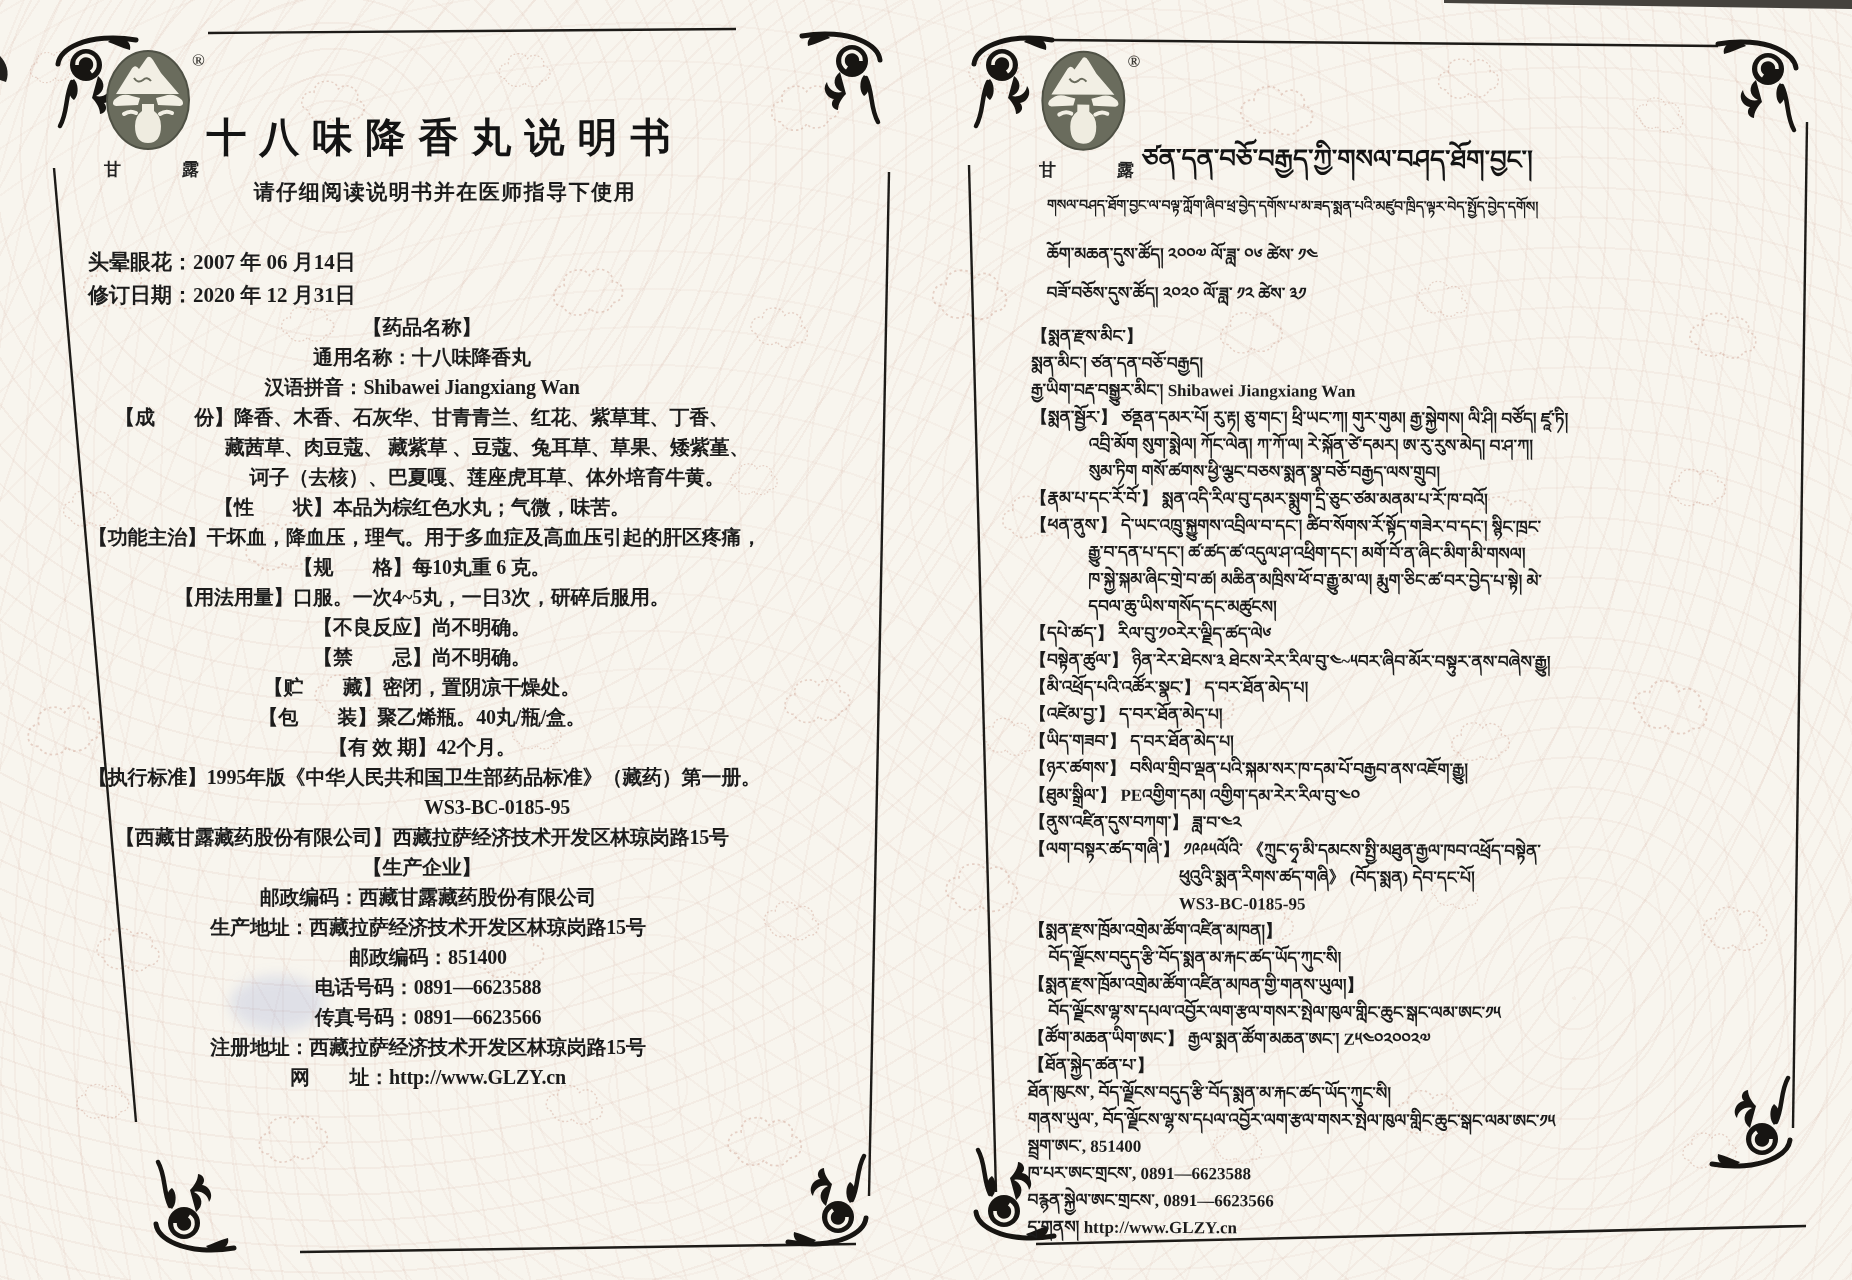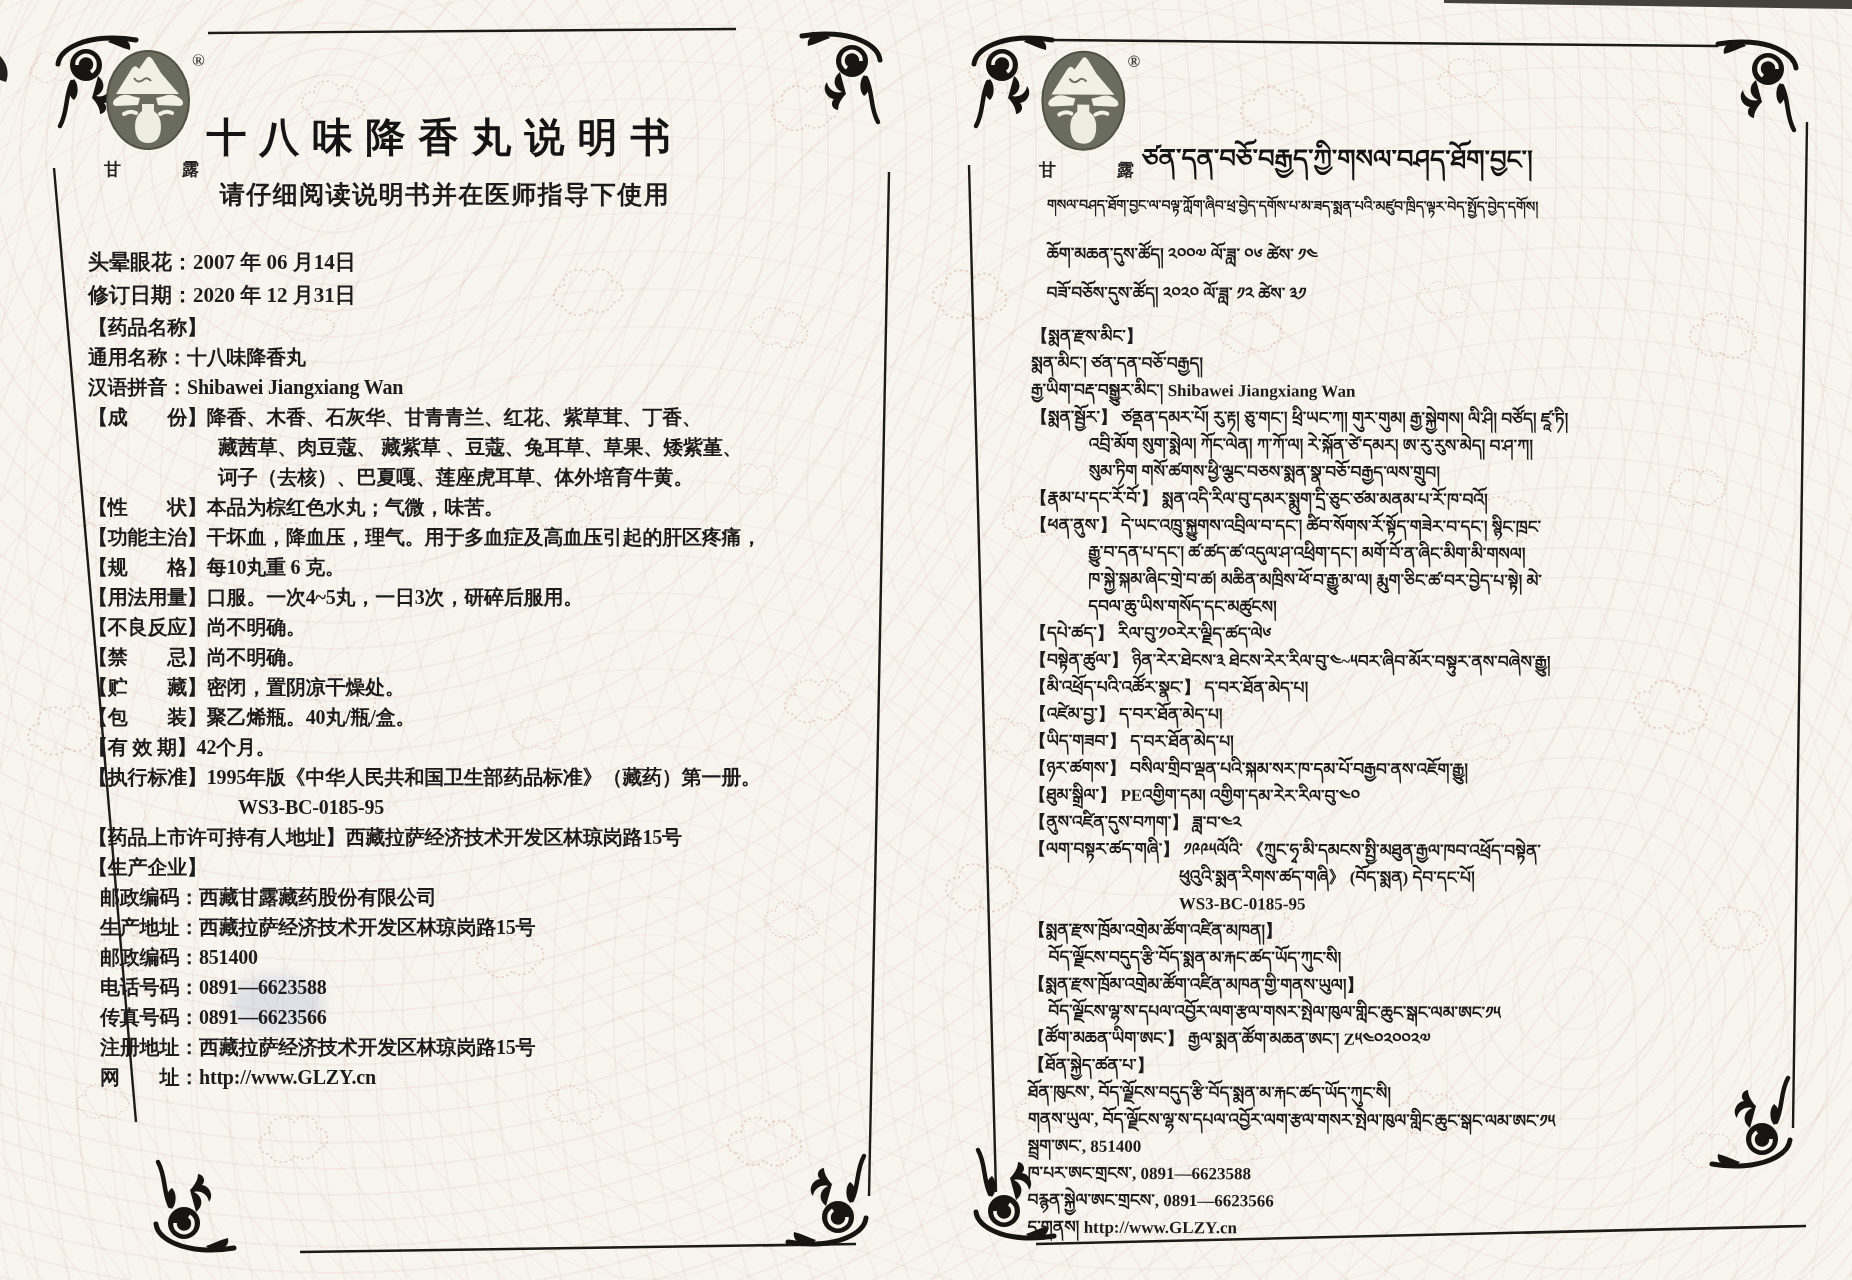--- a/index.html
+++ b/index.html
@@ -30,28 +30,28 @@
     margin-top:2px;font-weight:bold;font-size:17px;letter-spacing:22px;
     padding-left:14px;color:#222;white-space:nowrap;
   }
   .title-cn{
     position:absolute;top:92px;left:120px;width:530px;margin:0;
     font-size:40px;font-weight:bold;letter-spacing:13px;text-align:center;
     color:#141414;white-space:nowrap;
   }
   .subtitle-cn{
     position:absolute;top:160px;left:120px;width:530px;
-    font-size:25px;font-weight:bold;letter-spacing:1.5px;text-align:center;white-space:nowrap;
+    font-size:21px;font-weight:bold;letter-spacing:1.5px;text-align:center;white-space:nowrap;
   }
   .dates{position:absolute;top:228px;left:28px;font-size:21px;font-weight:bold;}
   .date-line{line-height:33px;white-space:nowrap;}
   .lines{position:absolute;}
   .lines .line{white-space:nowrap;font-weight:bold;}
   .lines-cn{top:294px;left:28px;width:668px;font-size:20px;}
-  .lines-cn .line{line-height:30px;letter-spacing:-.2px;}
+  .lines-cn .line{line-height:30px;letter-spacing:-.2px;text-align:center;}
   .title-bo{
     position:absolute;top:112px;left:175px;margin:0;
     font-size:26px;font-weight:bold;white-space:nowrap;color:#141414;
   }
   .subtitle-bo{
     position:absolute;top:172px;left:80px;width:760px;
     font-size:14px;font-weight:bold;white-space:nowrap;
   }
   .lines-bo{top:224px;left:65px;width:790px;font-size:17px;}
   .lines-bo .line{line-height:27px;}
@@ -283,21 +283,21 @@
       <div class="line">【功能主治】干坏血，降血压，理气。用于多血症及高血压引起的肝区疼痛，</div>
       <div class="line">【规　　格】每10丸重 6 克。</div>
       <div class="line">【用法用量】口服。一次4~5丸，一日3次，研碎后服用。</div>
       <div class="line">【不良反应】尚不明确。</div>
       <div class="line">【禁　　忌】尚不明确。</div>
       <div class="line">【贮　　藏】密闭，置阴凉干燥处。</div>
       <div class="line">【包　　装】聚乙烯瓶。40丸/瓶/盒。</div>
       <div class="line">【有 效 期】42个月。</div>
       <div class="line">【执行标准】1995年版《中华人民共和国卫生部药品标准》（藏药）第一册。</div>
       <div class="line" style="padding-left: 150px;">WS3-BC-0185-95</div>
-      <div class="line">【药品上市许可持有人地址】西藏拉萨经济技术开发区林琼岗路15号</div>
+      <div class="line">【西藏甘露藏药股份有限公司】西藏拉萨经济技术开发区林琼岗路15号</div>
       <div class="line">【生产企业】</div>
       <div class="line" style="padding-left: 12px;">邮政编码：西藏甘露藏药股份有限公司</div>
       <div class="line" style="padding-left: 12px;">生产地址：西藏拉萨经济技术开发区林琼岗路15号</div>
       <div class="line" style="padding-left: 12px;">邮政编码：851400</div>
       <div class="line" style="padding-left: 12px;">电话号码：0891—6623588</div>
       <div class="line" style="padding-left: 12px;">传真号码：0891—6623566</div>
       <div class="line" style="padding-left: 12px;">注册地址：西藏拉萨经济技术开发区林琼岗路15号</div>
       <div class="line" style="padding-left: 12px;">网　　址：http://www.GLZY.cn</div>
     </div>
 </div>

